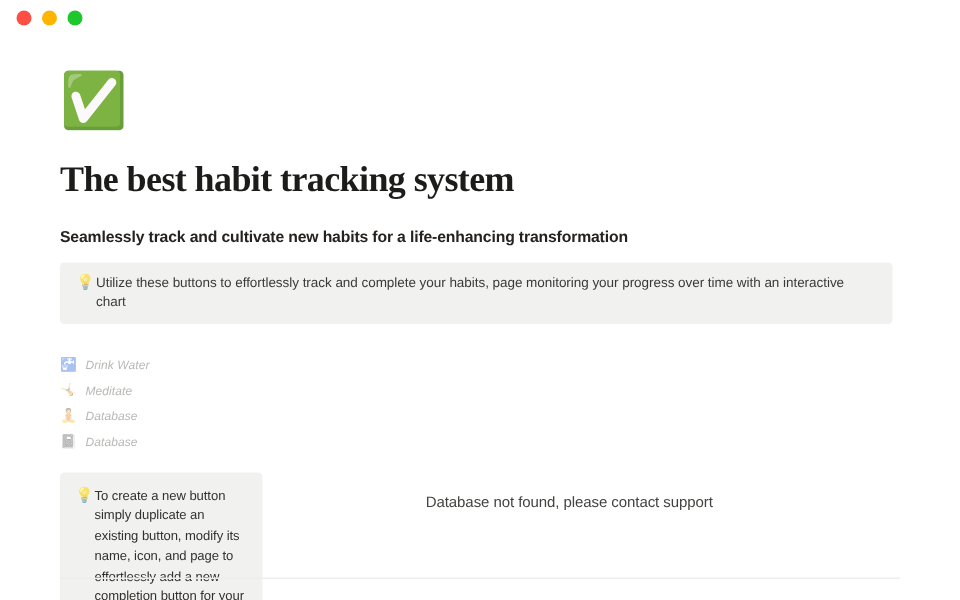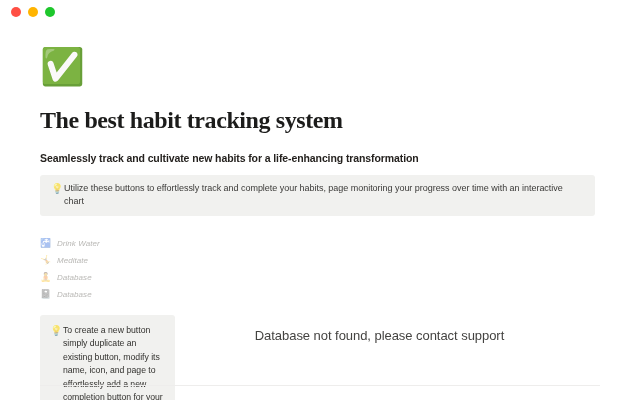--- a/index.html
+++ b/index.html
@@ -159,21 +159,21 @@
     flex: 0 0 135px;
   }
   .lower-right {
     flex: 1 1 auto;
     display: flex;
     justify-content: center;
     padding-top: 14px;
     padding-right: 16px;
   }
   .db-error {
-    font-size: 13px;
+    font-size: 10px;
     line-height: 13px;
     color: #444341;
     letter-spacing: -0.05px;
     white-space: nowrap;
   }
 
   
   .divider {
     position: absolute;
     left: 40px;

